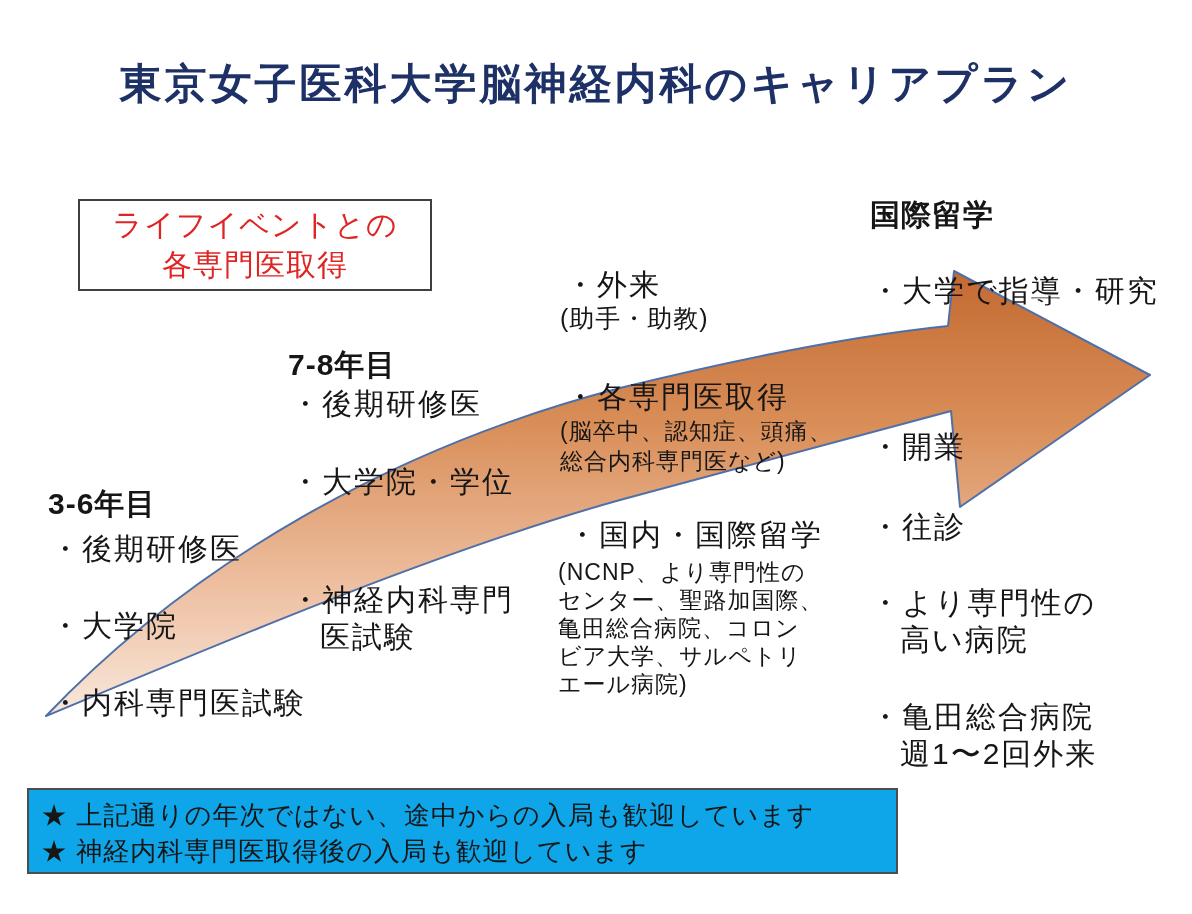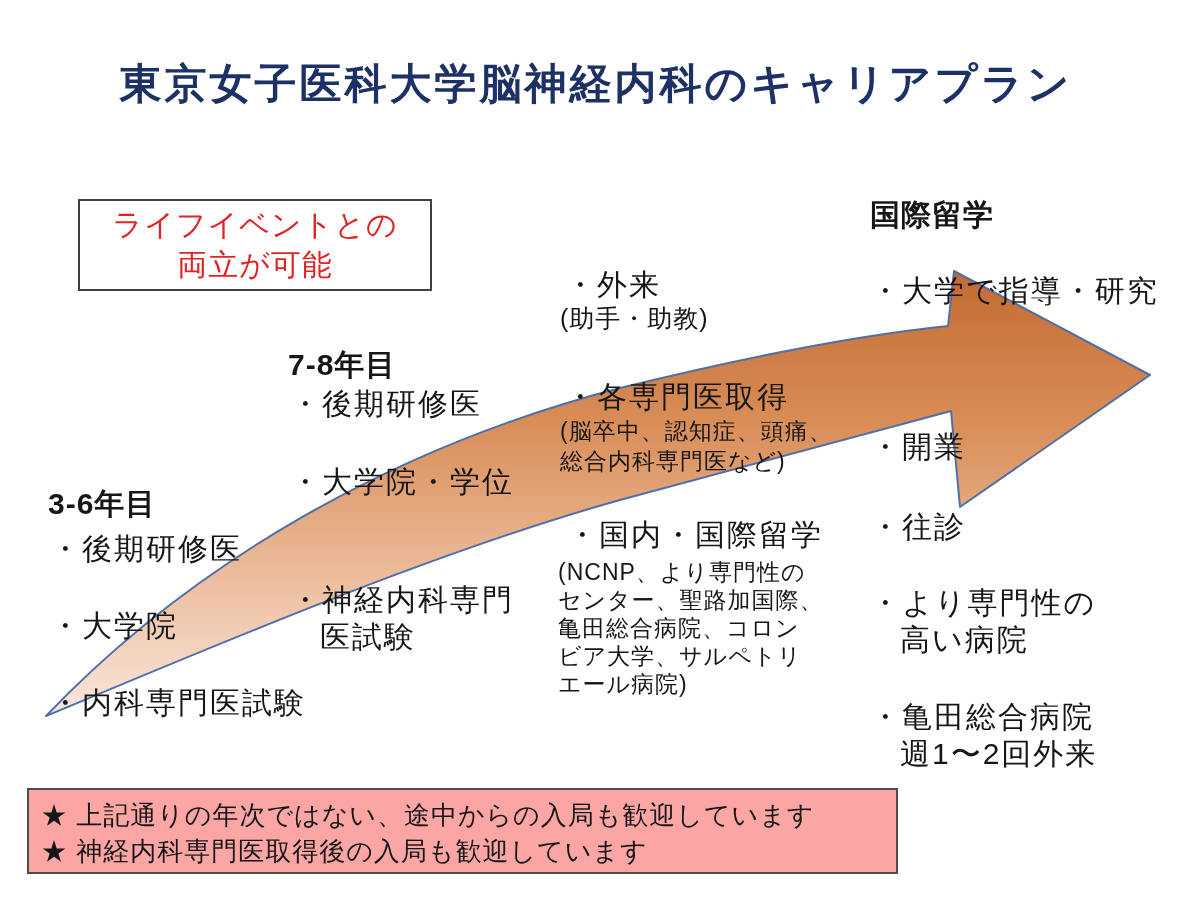--- a/index.html
+++ b/index.html
@@ -21,21 +21,21 @@
   }
   .line{
     position:absolute;white-space:nowrap;color:#161616;
     font-size:30px;letter-spacing:2px;line-height:1;
   }
   .hdr{font-weight:700;font-size:30px;letter-spacing:1px;}
   .sub{font-size:25px;letter-spacing:1px;}
   .note{font-size:23px;letter-spacing:1px;}
   .footer-box{
     position:absolute;left:27px;top:788px;width:871px;height:86px;
-    border:2px solid #4d4d4d;box-sizing:border-box;background:#fca5a5;
+    border:2px solid #4d4d4d;box-sizing:border-box;background:#0ea5e9;
     padding:7px 4px 0 12px;color:#161616;font-size:26px;line-height:36px;
     letter-spacing:1px;white-space:nowrap;
   }
 </style>
 </head>
 <body>
 
 <div class="slide">
 
   <svg class="arrow-svg" width="1192" height="914" viewBox="0 0 1192 914">
@@ -56,21 +56,21 @@
              L 951 411
              C 865 435 755 463 620 500
              C 430 553 200 652 46 716
              Z" fill="url(#ag)" stroke-width="2" stroke-linejoin="round" stroke="#4e6fa8"></path>
   </svg>
 
   <div class="title">東京女子医科大学脳神経内科のキャリアプラン</div>
 
   <div class="hl-box">
     <div>ライフイベントとの</div>
-    <div>両立が可能</div>
+    <div>各専門医取得</div>
   </div>
 
   <div class="line hdr" style="left:48px;top:489px">3-6年目</div>
   <div class="line" style="left:50px;top:534px">・後期研修医</div>
   <div class="line" style="left:50px;top:611px">・大学院</div>
   <div class="line" style="left:50px;top:688px">・内科専門医試験</div>
 
   <div class="line hdr" style="left:288px;top:350px">7-8年目</div>
   <div class="line" style="left:290px;top:389px">・後期研修医</div>
   <div class="line" style="left:290px;top:467px">・大学院・学位</div>

